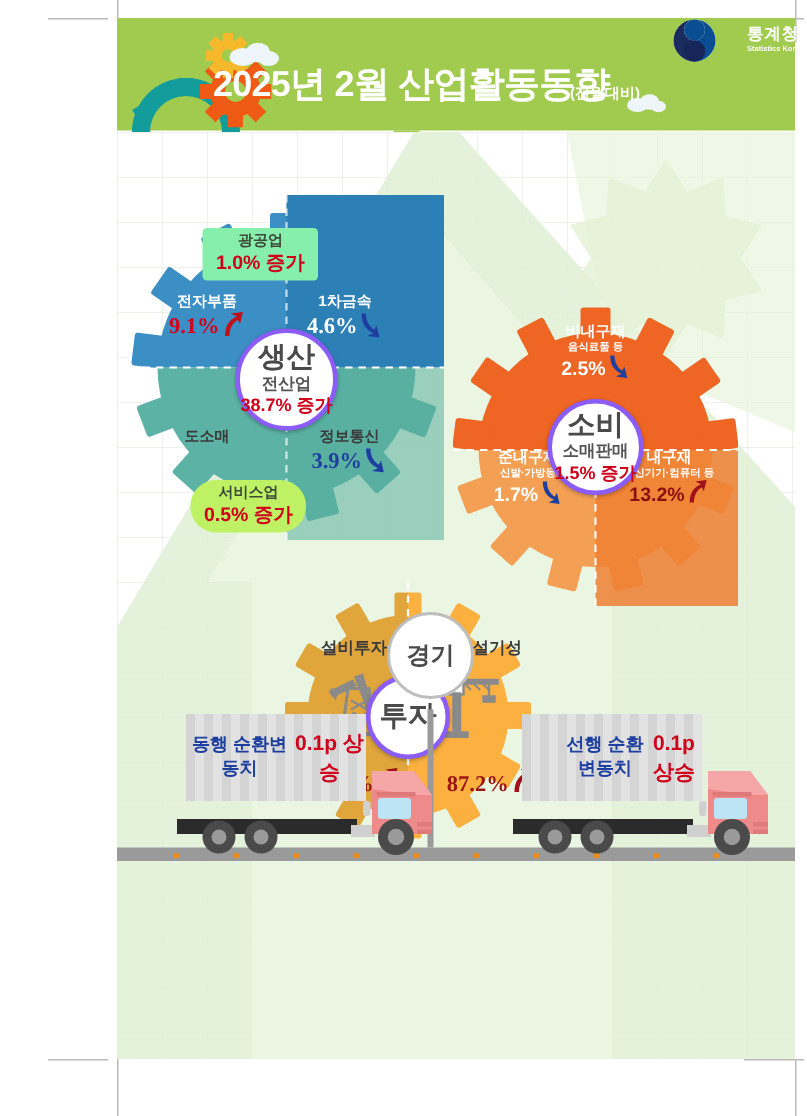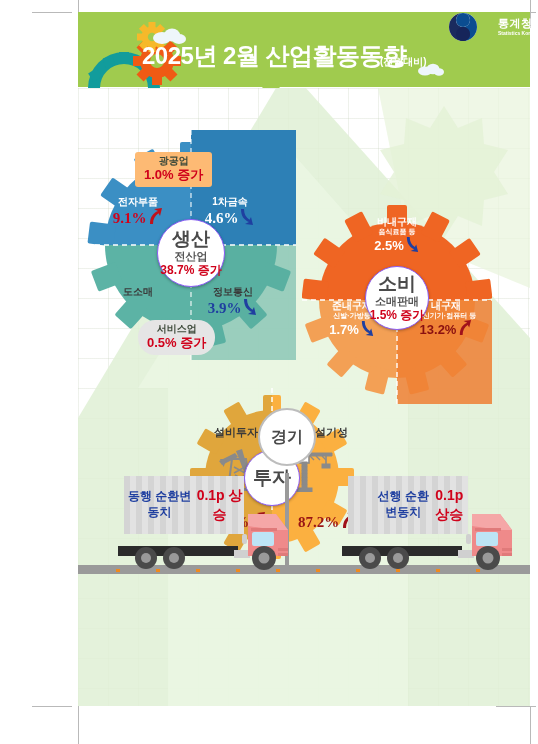--- a/index.html
+++ b/index.html
@@ -79,21 +79,21 @@
   }
 
   
   .gear-block { position: absolute; }
   .gear-block svg { display: block; }
   .hub {
     position: absolute;
     background: #ffffff;
     border-radius: 50%;
     box-shadow: 0 1px 3px rgba(0,0,0,0.30);
-    border: 1px solid #8b5cf6;
+    border: 3px solid #8b5cf6;
     display: flex; flex-direction: column;
     align-items: center; justify-content: center;
     text-align: center;
   }
   .hub .hub-main { font-size: 19px; font-weight: bold; color: #4a4a4a; line-height: 1.05; }
   .hub .hub-sub  { font-size: 11px; font-weight: bold; color: #555; line-height: 1.2; margin-top: 1px;}
   .hub .hub-val  { font-size: 12px; font-weight: bold; color: #d0021b; line-height: 1.2; }
 
   .lbl { position: absolute; text-align: center; white-space: nowrap; }
   .lbl .nm  { font-size: 10px; font-weight: bold; line-height: 1.15; }
@@ -327,21 +327,21 @@
             <rect x="105" y="115" width="105" height="115" fill="#57ad9f" opacity="0.55"></rect>
           </g>
           <rect x="105" y="0" width="105" height="115" fill="#2f82b8" opacity="0.45"></rect>
 
           <line x1="0" y1="115" x2="210" y2="115" stroke="#ffffff" stroke-width="1.4" stroke-dasharray="5,4"></line>
           <line x1="105" y1="0" x2="105" y2="230" stroke="#ffffff" stroke-width="1.4" stroke-dasharray="5,4" opacity="0.75"></line>
         </g>
       </svg>
     </div>
 
-    <div class="badge" style="left:57px; top:64px; background:#fdba74;">
+    <div class="badge" style="left:57px; top:64px; background:#86efac;">
       <div class="b1">광공업</div>
       <div class="b2">1.0% 증가</div>
     </div>
 
     <div class="lbl" style="left:20px; top:108px; width:80px;">
       <div class="nm" style="color:#ffffff;">전자부품</div>
       <div class="valrow">
         <span class="vl" style="color:#d0021b;">9.1%</span>
         <span class="arr">
           <svg width="16" height="17" viewBox="0 0 16 17">
@@ -372,21 +372,21 @@
       <div class="valrow">
         <span class="vl" style="color:#1f3fa0;">3.9%</span>
         <span class="arr">
           <svg width="16" height="17" viewBox="0 0 16 17">
               <path d="M2,1 C2,8 5,12 10,14 L6,16 L14,17 L12,9 L10.5,11.8 C7,9.5 5,6 5,1 Z" fill="#1f3fa0"></path>
             </svg>
         </span>
       </div>
     </div>
 
-    <div class="badge" style="left:60px; top:232px; background:#e5e5e5;border-radius:17px;">
+    <div class="badge" style="left:49px; top:232px; background:#bef264;border-radius:17px;">
       <div class="b1">서비스업</div>
       <div class="b2">0.5% 증가</div>
     </div>
 
     <div class="hub" style="left:79px; top:131px; width:68px; height:68px;">
       <div class="hub-main">생산</div>
       <div class="hub-sub">전산업</div>
       <div class="hub-val">38.7% 증가</div>
     </div>
 

